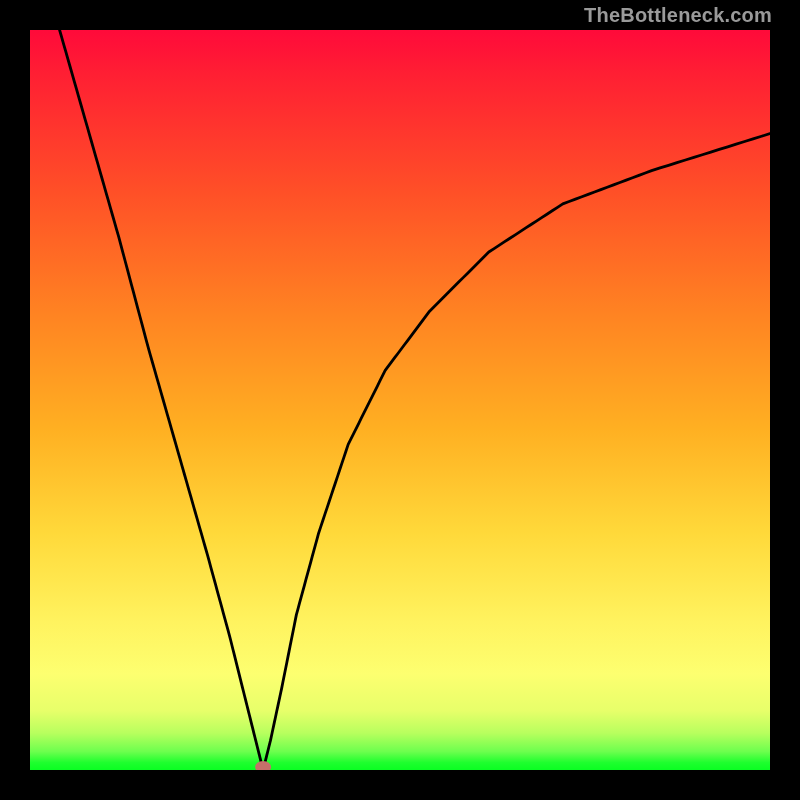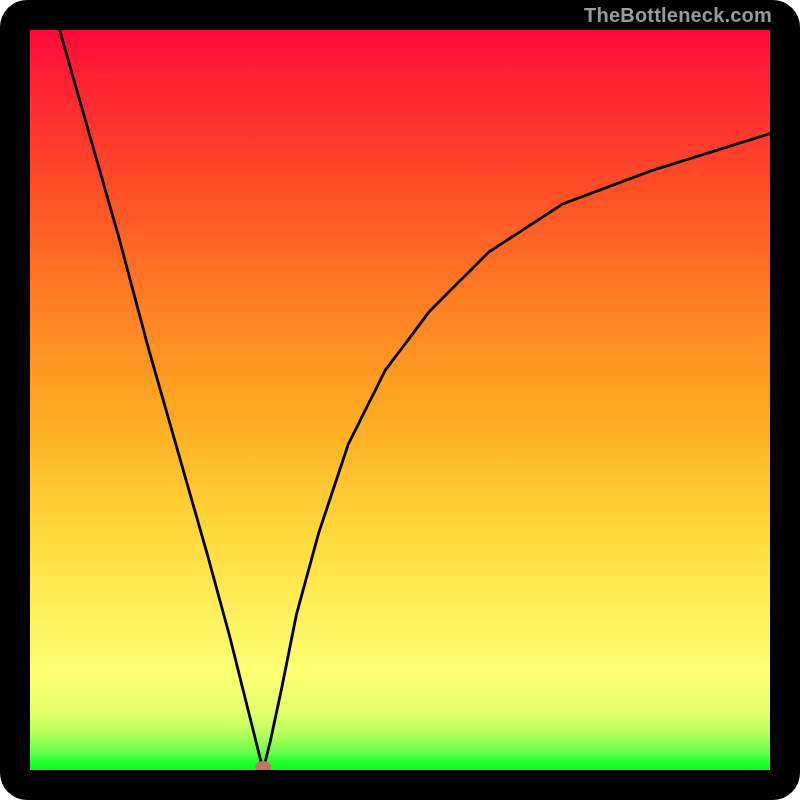--- a/index.html
+++ b/index.html
@@ -8,21 +8,20 @@
     width: 800px;
     height: 800px;
     overflow: hidden;
     font-family: Arial, Helvetica, sans-serif;
   }
   .frame {
     width: 800px;
     height: 800px;
     background: #000000;
     position: relative;
-    border-radius: 27px;
   }
   .plot {
     position: absolute;
     left: 30px;
     top: 30px;
     width: 740px;
     height: 740px;
     box-sizing: border-box;
     
     background: linear-gradient(to bottom,

